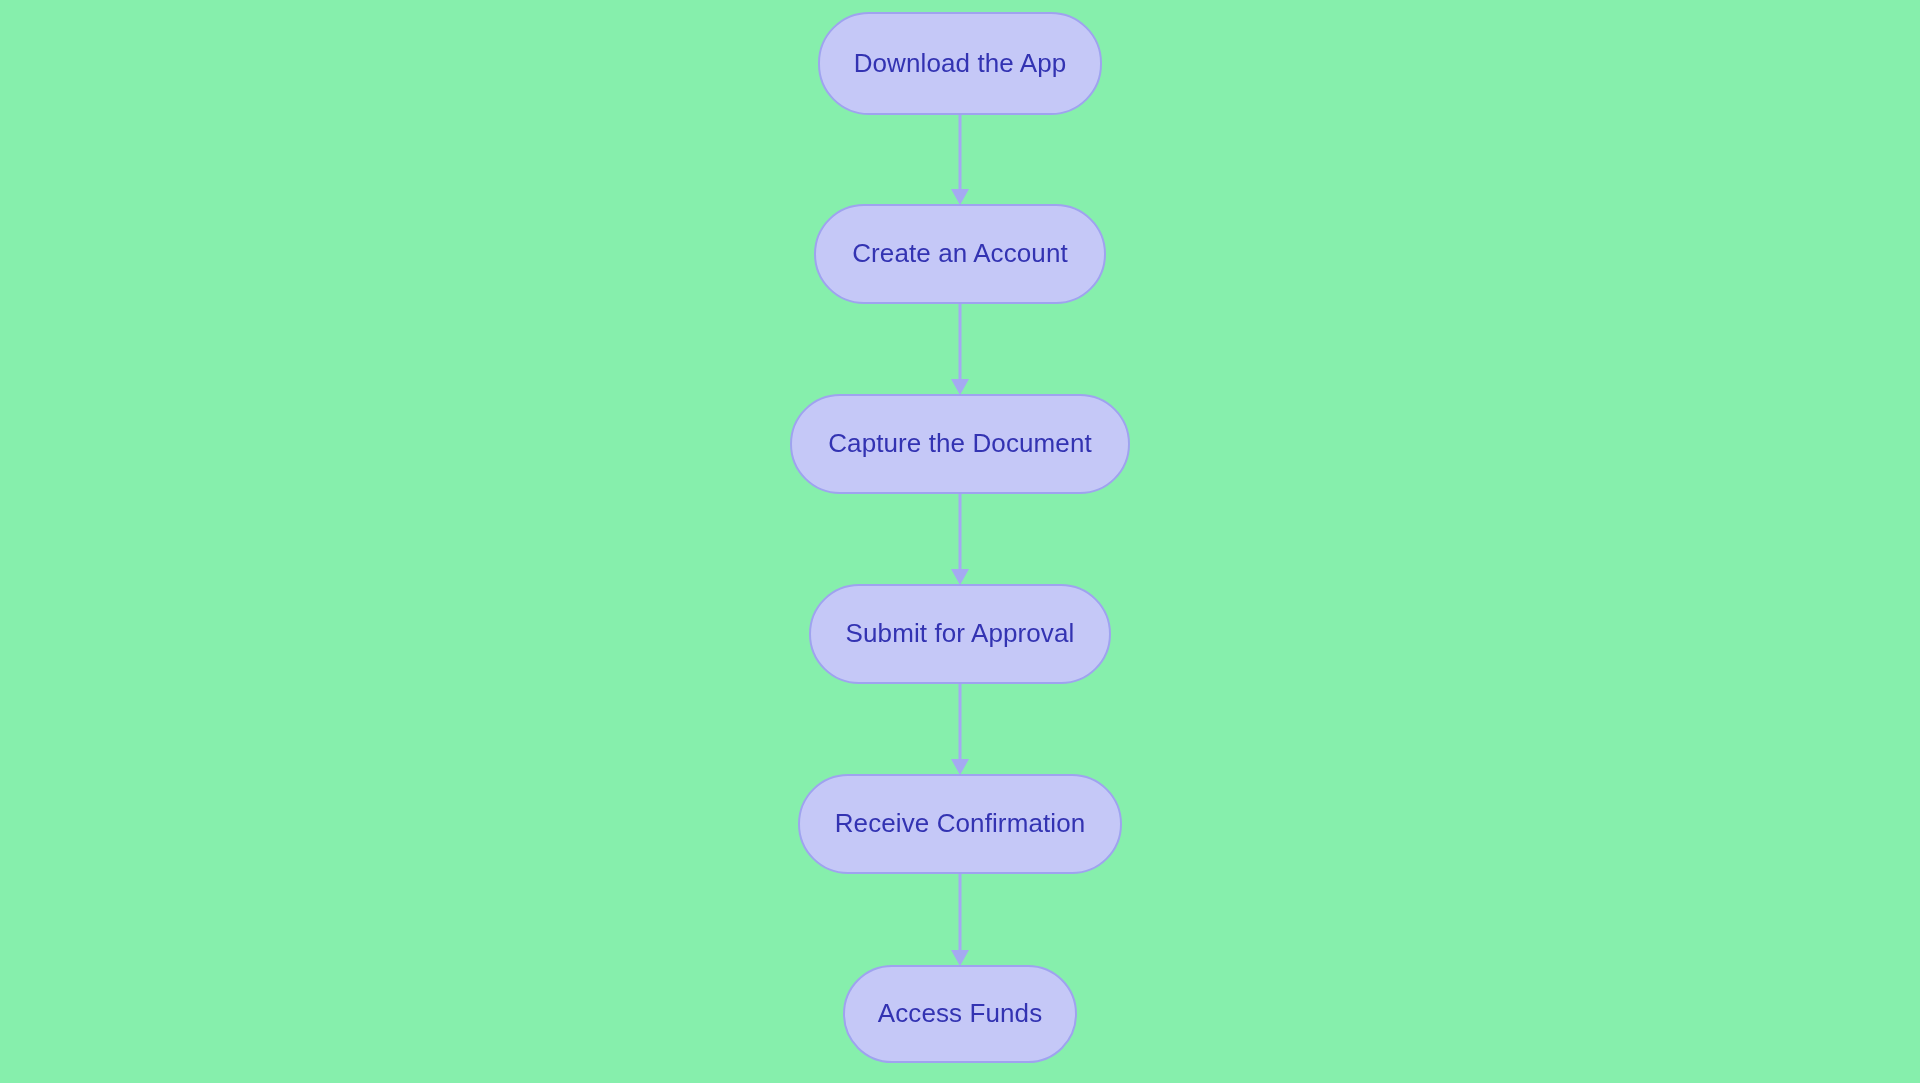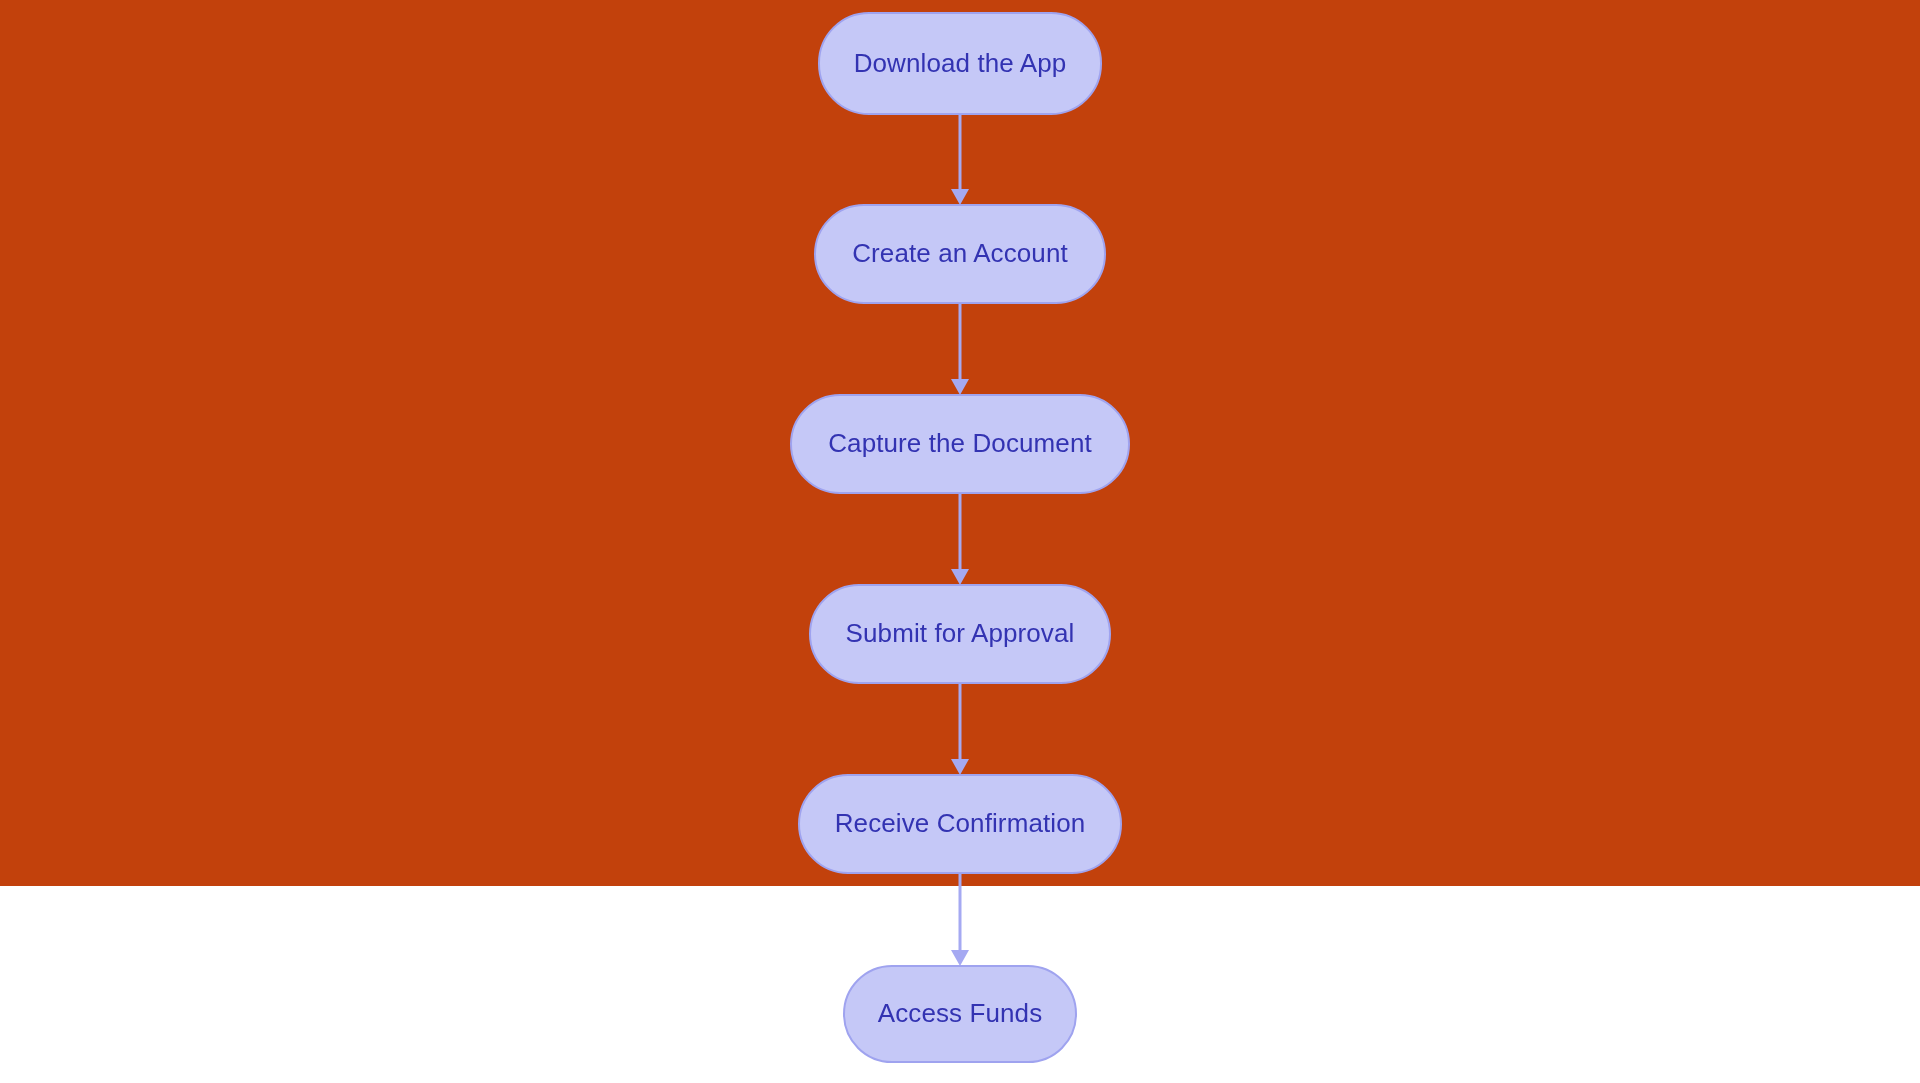--- a/index.html
+++ b/index.html
@@ -9,22 +9,22 @@
   }
   body {
     width: 1920px;
     height: 1083px;
     overflow: hidden;
     font-family: "Liberation Sans", "DejaVu Sans", sans-serif;
   }
   #flowchart-root {
     position: relative;
     width: 1920px;
-    height: 886px;
-    background: #c2410c;
+    height: 1083px;
+    background: #86efac;
   }
   .flow-svg {
     position: absolute;
     top: 0;
     left: 0;
     width: 1920px;
     height: 1083px;
     display: block;
   }
   .node-shape {

